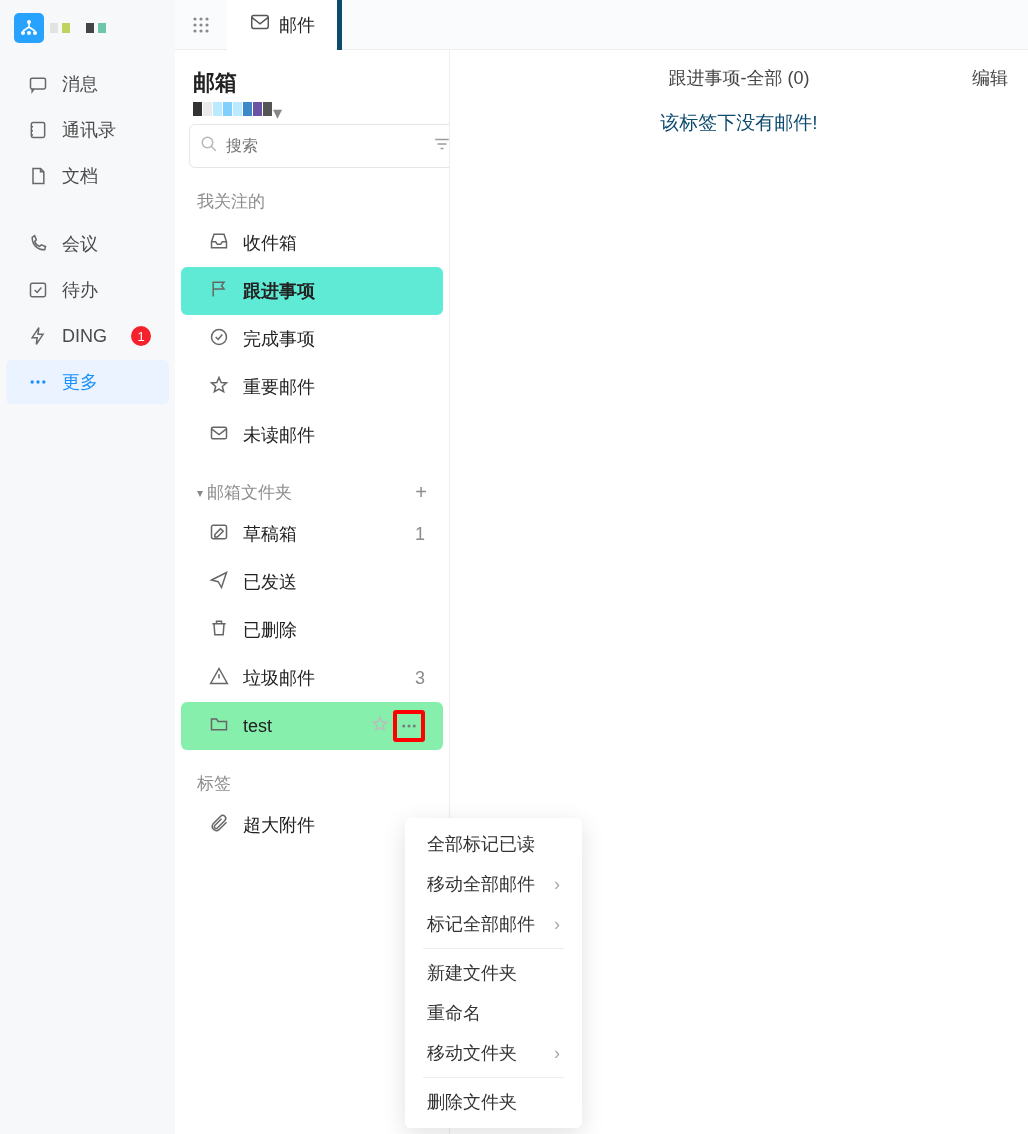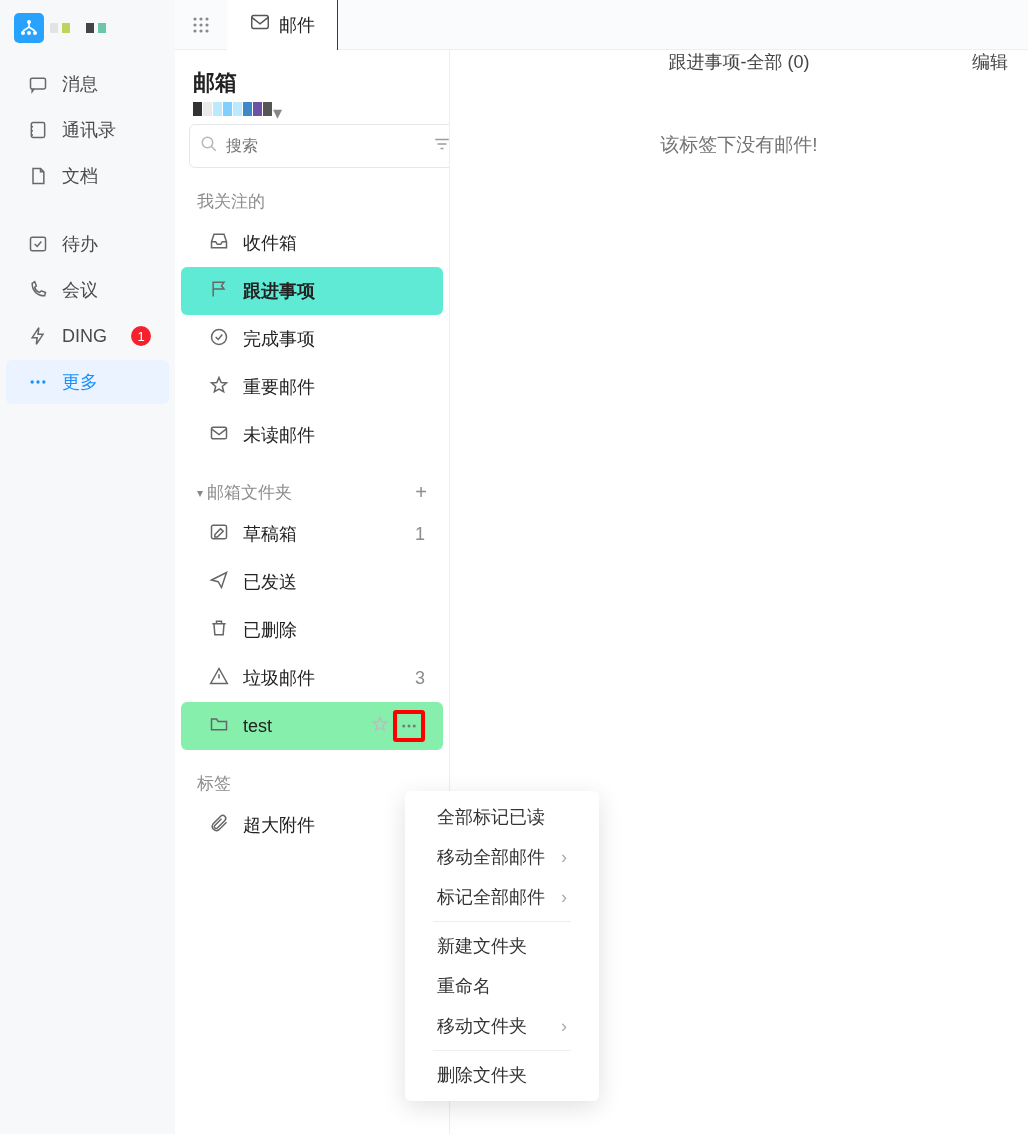--- a/index.html
+++ b/index.html
@@ -71,21 +71,21 @@
     width:52px; height:50px;
     display:flex;align-items:center;justify-content:center;
     color:#8a8a8a;
     cursor:pointer;
   }
   .topbar .tab {
     height:50px;
     background:#fff;
     display:flex;align-items:center;gap:8px;
     padding:0 22px;
-    border-right:1px solid #0c4a6e;
+    border-right:5px solid #0c4a6e;
   }
   .topbar .tab .ic{color:#555;}
 
   
   .mail-side {
     position:absolute;
     left:175px; top:50px; bottom:0; width:275px;
     border-right:1px solid #eee;
     background:#fff;
     overflow:hidden;
@@ -128,34 +128,34 @@
   }
   .red-box{border:4px solid #ff0000;}
 
   
   .main-pane{
     position:absolute;
     left:450px; top:50px; right:0; bottom:0;
     background:#fff;
   }
   .main-head{
-    height:40px;display:flex;align-items:flex-start;justify-content:center;
+    height:40px;display:flex;align-items:flex-end;justify-content:center;
     color:#444;position:relative;
   }
   .main-head .edit{position:absolute;right:20px;color:#444;cursor:pointer;}
-  .empty-msg{text-align:center;color:#737373;margin-top:42px;font-size:19px;}
+  .empty-msg{text-align:center;color:#0c4a6e;margin-top:20px;font-size:19px;}
 
   
   .ctx-menu{
     position:absolute;
-    left:405px; top:791px;
-    width:194px;background:#fff;
+    left:405px; top:818px;
+    width:177px;background:#fff;
     border-radius:6px;
     box-shadow:0 6px 24px rgba(0,0,0,.12);
-    padding:6px 16px;
+    padding:6px 6px;
   }
   .ctx-item{
     height:40px;display:flex;align-items:center;padding:0 16px;cursor:pointer;
     color:#333;
   }
   .ctx-item .chev{margin-left:auto;color:#aaa;}
   .ctx-sep{height:1px;background:#eee;margin:4px 12px;}
 </style>
 </head>
 <body>
@@ -206,33 +206,33 @@
             <path d="M6 3h9l4 4v14H6z"></path>
             <path d="M15 3v4h4"></path>
           </svg>
         </span>
         <span>文档</span>
       </div>
     <div class="nav-sep"></div>
     <div class="nav-item">
         <span class="ic">
           <svg width="20" height="20" viewBox="0 0 24 24" fill="none" stroke="currentColor" stroke-width="1.8">
+            <path d="M5 4c0 9 6 15 15 15l1-4-5-2-2 2c-3-1-5-3-6-6l2-2-2-5z"></path>
+          </svg>
+        </span>
+        <span>会议</span>
+      </div>
+    <div class="nav-item">
+        <span class="ic">
+          <svg width="20" height="20" viewBox="0 0 24 24" fill="none" stroke="currentColor" stroke-width="1.8">
             <rect x="3" y="4" width="18" height="16" rx="2"></rect>
             <path d="M8 12l3 3 5-6"></path>
           </svg>
         </span>
         <span>待办</span>
-      </div>
-    <div class="nav-item">
-        <span class="ic">
-          <svg width="20" height="20" viewBox="0 0 24 24" fill="none" stroke="currentColor" stroke-width="1.8">
-            <path d="M5 4c0 9 6 15 15 15l1-4-5-2-2 2c-3-1-5-3-6-6l2-2-2-5z"></path>
-          </svg>
-        </span>
-        <span>会议</span>
       </div>
     <div class="nav-item">
         <span class="ic">
           <svg width="20" height="20" viewBox="0 0 24 24" fill="none" stroke="currentColor" stroke-width="1.8">
             <path d="M13 2 5 14h6l-1 8 8-12h-6z"></path>
           </svg>
         </span>
         <span>DING</span>
         <span class="badge">1</span>
       </div>

